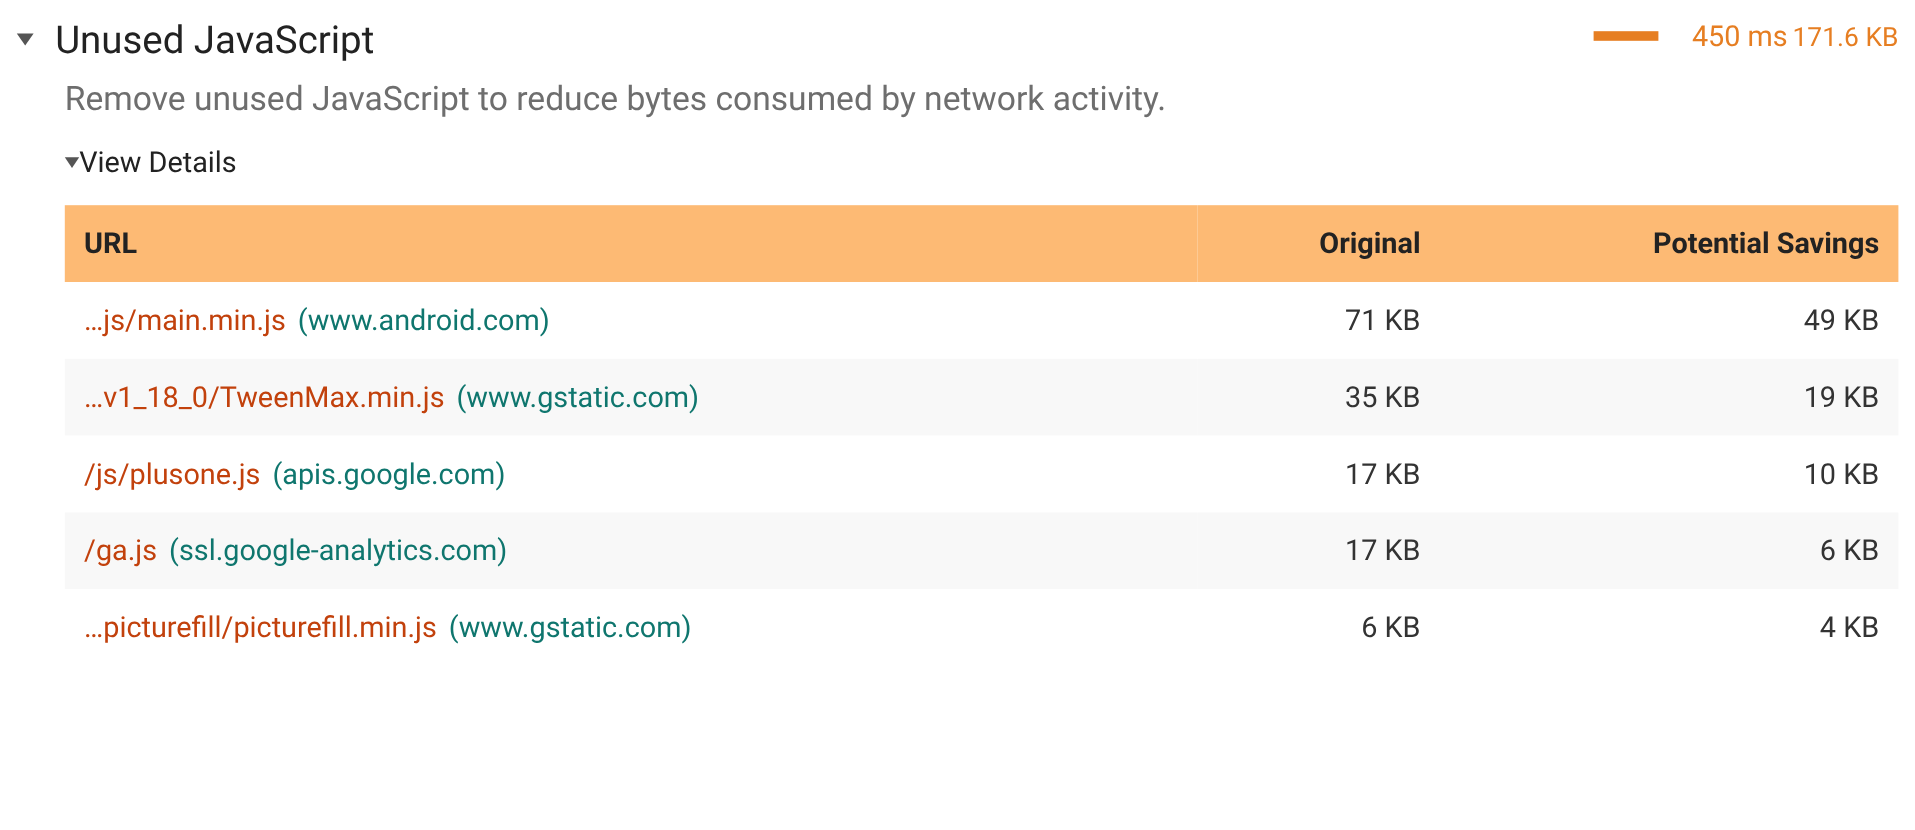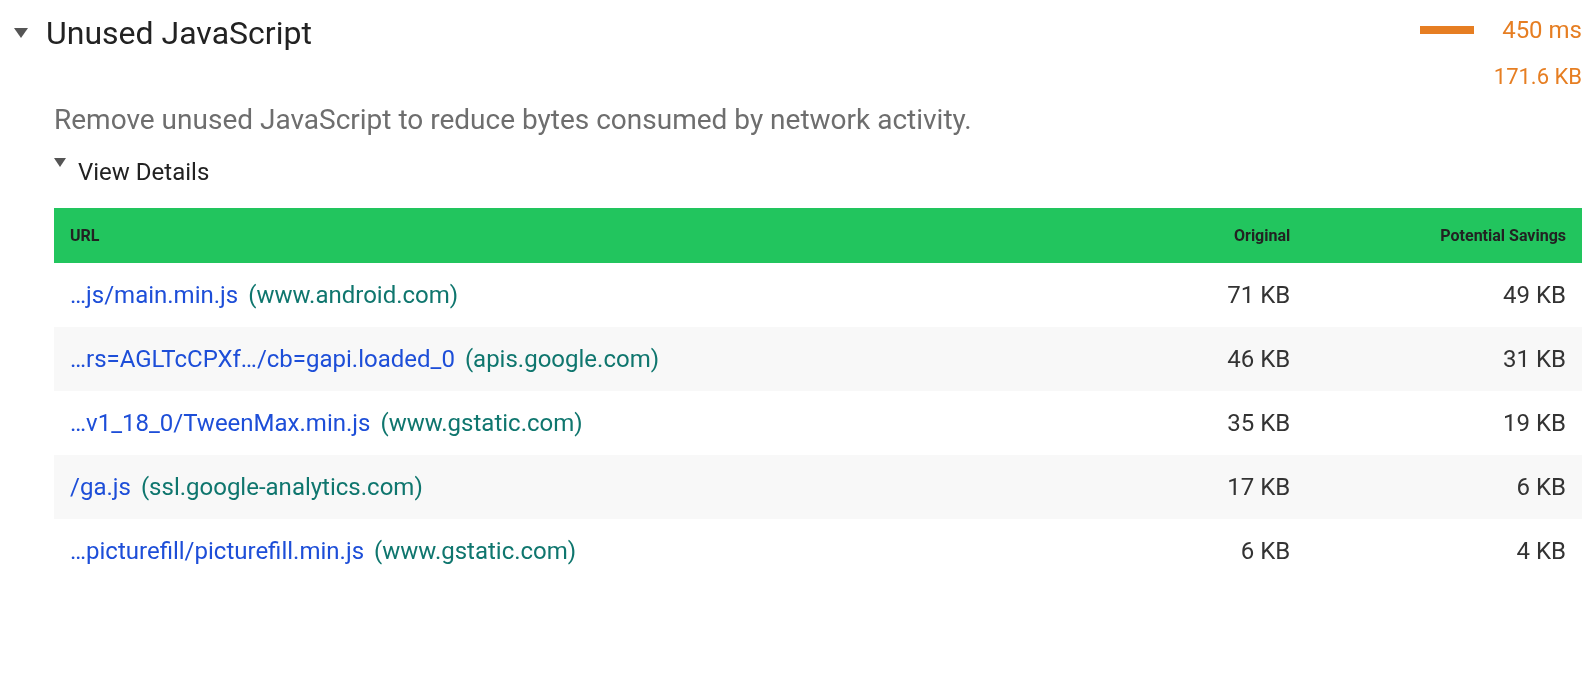--- a/index.html
+++ b/index.html
@@ -33,23 +33,23 @@
   border-right-width: 6px;
   border-top-width: 9px;
 }
 .audit-title {
   font-size: 32px;
   font-weight: 400;
   color: #222;
 }
 .audit-header-right {
   display: flex;
-  flex-direction: column;
+  flex-direction: row;
   align-items: flex-end;
-  gap: 20px;
+  gap: 4px;
   padding-top: 2px;
 }
 .bar-and-time {
   display: flex;
   align-items: center;
   gap: 28px;
 }
 .bar {
   width: 54px;
   height: 8px;
@@ -69,48 +69,48 @@
   font-size: 28px;
   color: #6e6e6e;
   padding-left: 40px;
   padding-bottom: 22px;
 }
 .details-block {
   padding-left: 40px;
 }
 .details-toggle {
   display: flex;
-  gap: 12px;
+  align-items: center;
   padding-bottom: 22px;
 }
 .details-label {
   font-size: 24px;
   color: #222;
 }
 .table {
   width: 100%;
   border-collapse: collapse;
 }
 .table th {
   text-align: left;
-  font-size: 16px;
+  font-size: 24px;
   font-weight: 700;
   color: #222;
-  background: #22c55e;
+  background: #fdba74;
   padding: 18px 16px;
 }
 .table th.num, .table td.num { text-align: right; }
 .table td {
   font-size: 24px;
   padding: 18px 16px;
   color: #333;
 }
 .table tbody tr:nth-child(odd) { background: #fff; }
 .table tbody tr:nth-child(even) { background: #f8f8f8; }
-.url-path { color: #1d4ed8; }
+.url-path { color: #c2410c; }
 .url-host { color: #0f766e; padding-left: 10px; }
 </style>
 </head>
 <body>
 
 <div class="audit-header">
   <div class="audit-header-left">
     <span class="tri-down"></span>
     <span class="audit-title">Unused JavaScript</span>
   </div>
@@ -139,28 +139,28 @@
         <th class="num">Potential Savings</th>
       </tr>
     </thead>
     <tbody>
       <tr>
         <td><span class="url-path">…js/main.min.js</span><span class="url-host">(www.android.com)</span></td>
         <td class="num">71 KB</td>
         <td class="num">49 KB</td>
       </tr>
       <tr>
-        <td><span class="url-path">…rs=AGLTcCPXf…/cb=gapi.loaded_0</span><span class="url-host">(apis.google.com)</span></td>
-        <td class="num">46 KB</td>
-        <td class="num">31 KB</td>
-      </tr>
-      <tr>
         <td><span class="url-path">…v1_18_0/TweenMax.min.js</span><span class="url-host">(www.gstatic.com)</span></td>
         <td class="num">35 KB</td>
         <td class="num">19 KB</td>
+      </tr>
+      <tr>
+        <td><span class="url-path">/js/plusone.js</span><span class="url-host">(apis.google.com)</span></td>
+        <td class="num">17 KB</td>
+        <td class="num">10 KB</td>
       </tr>
       <tr>
         <td><span class="url-path">/ga.js</span><span class="url-host">(ssl.google-analytics.com)</span></td>
         <td class="num">17 KB</td>
         <td class="num">6 KB</td>
       </tr>
       <tr>
         <td><span class="url-path">…picturefill/picturefill.min.js</span><span class="url-host">(www.gstatic.com)</span></td>
         <td class="num">6 KB</td>
         <td class="num">4 KB</td>

